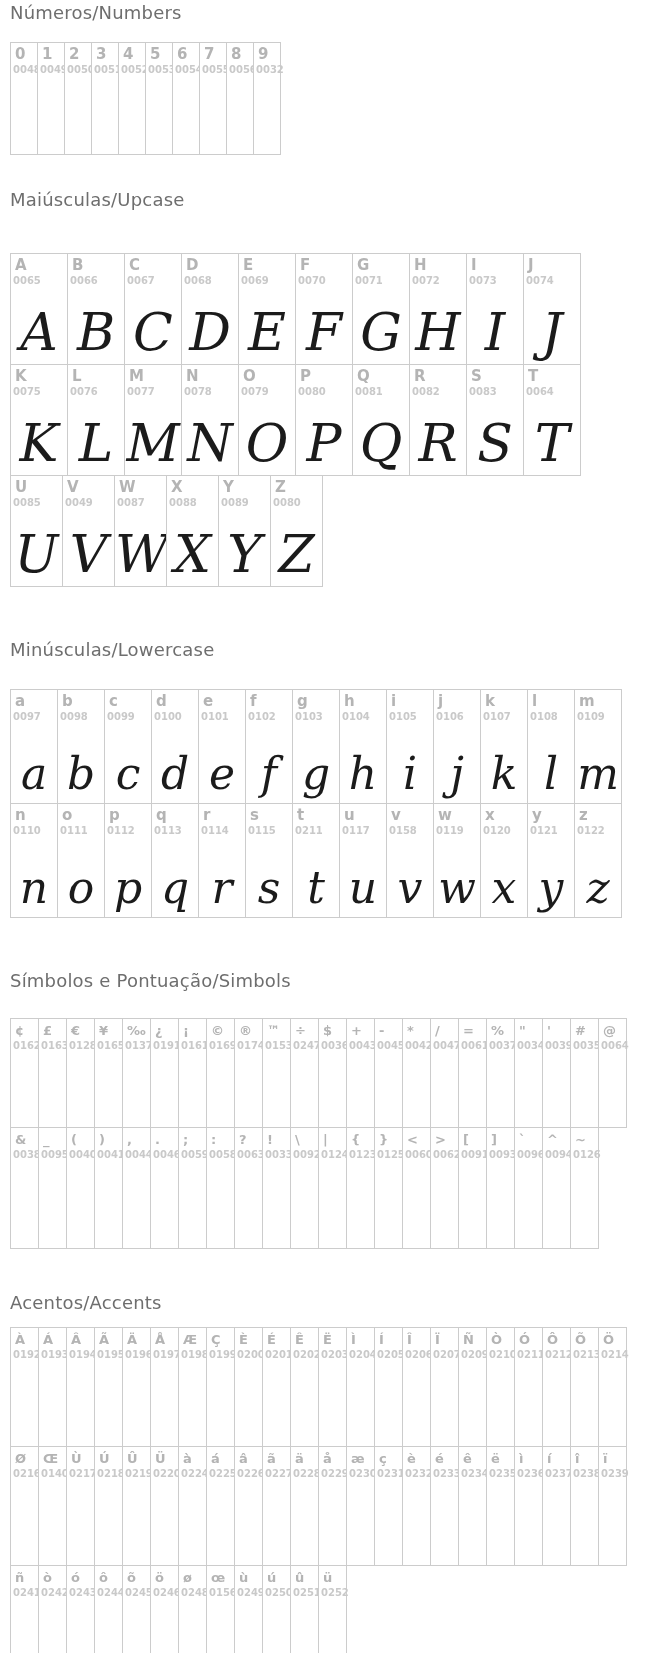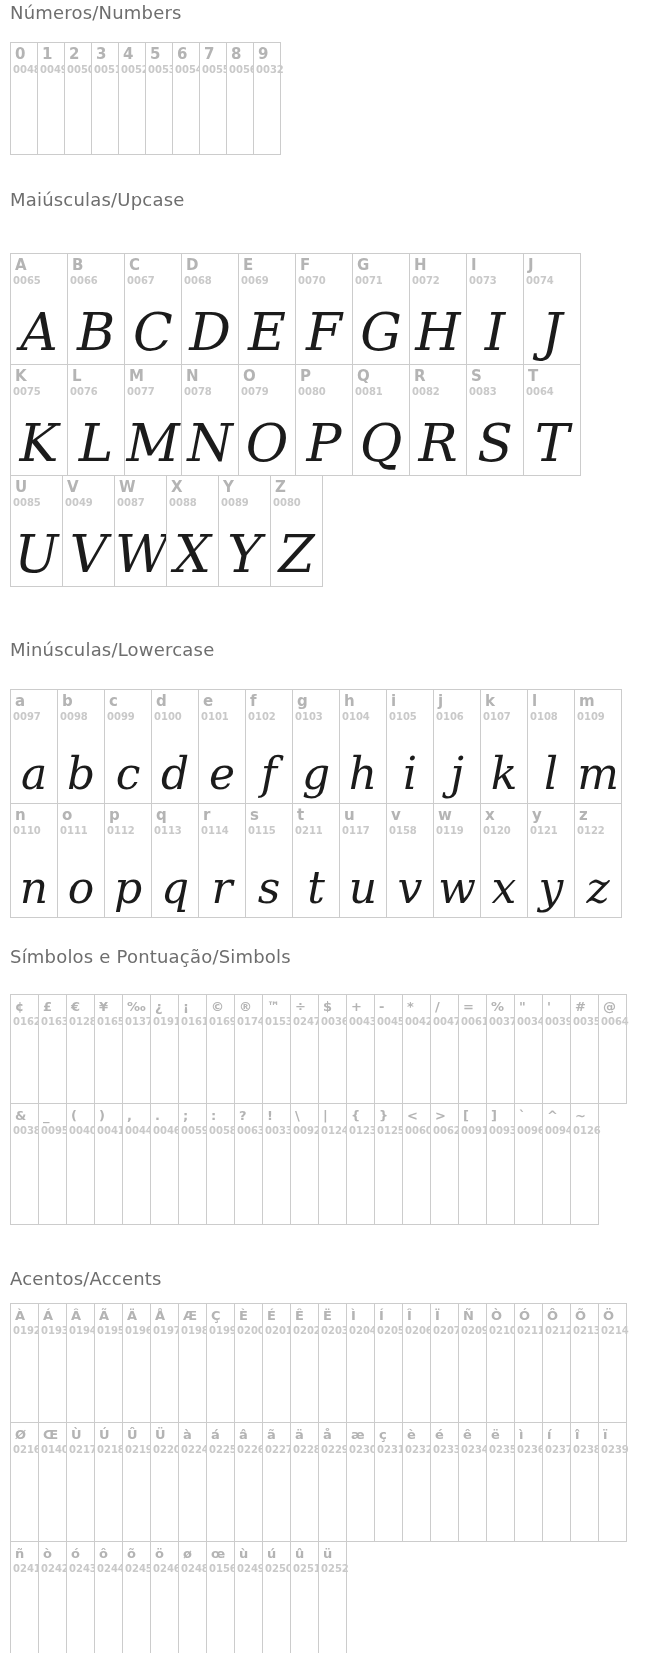--- a/index.html
+++ b/index.html
@@ -9,21 +9,21 @@
   }
   #app{padding:2px 0 0 10px;box-sizing:border-box;}
 
   .section-title{
     font-size:18px;font-weight:400;color:#6e6e6e;
     line-height:22px;margin:0;letter-spacing:.2px;
   }
   .sec-numbers   .section-title{margin:0 0 18px 0;}
   .sec-upcase    .section-title{margin:34px 0 42px 0;}
   .sec-lowercase .section-title{margin:52px 0 28px 0;}
-  .sec-symbols   .section-title{margin:28px 0 26px 0;}
+  .sec-symbols   .section-title{margin:52px 0 26px 0;}
   .sec-accents   .section-title{margin:43px 16px 13px 0;}
 
   .grid-row{display:flex;}
   .grid-row + .grid-row{margin-top:-1px;}
 
   .cell{
     position:relative;box-sizing:border-box;background:#ffffff;
     border:1px solid #cccccc;flex:0 0 auto;
   }
   .cell + .cell{margin-left:-1px;}

